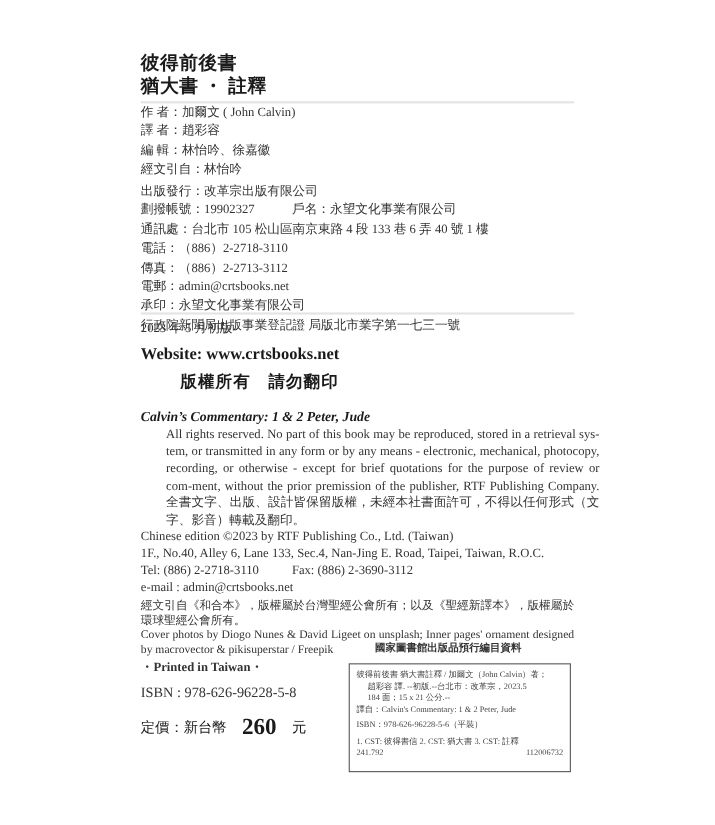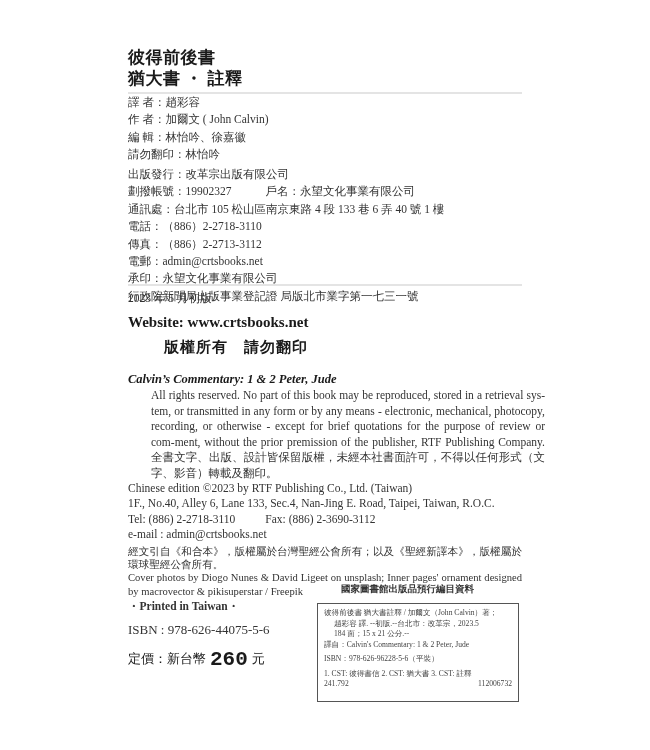--- a/index.html
+++ b/index.html
@@ -21,37 +21,37 @@
     .credits { font-size:10.6px; line-height:13.2px; color:#333; width:394px; white-space:normal; text-align:justify; }
     .cip-head { font-family:"Liberation Sans","DejaVu Sans",sans-serif; font-size:9.5px; font-weight:bold; color:#333; }
     .cip-box { position:absolute; left:317px; top:603px; width:202px; height:99px; border:1.5px solid #555; box-sizing:border-box; padding:4px 6px; font-size:7.6px; line-height:10.5px; color:#444; }
     .cip-box .ln { white-space:nowrap; }
     .cip-box .ind { padding-left:10px; }
     .cip-box .sep { height:4px; }
     .cip-box .row { display:flex; justify-content:space-between; }
     .printed { font-size:11.5px; font-weight:bold; color:#333; }
     .isbn { font-size:13px; color:#333; }
     .price { font-family:"Liberation Sans","DejaVu Sans",sans-serif; font-size:13px; color:#1a1a1a; }
-    .price .num { font-family:Liberation Mono, monospace; font-size:21px; font-weight:bold; margin:0 4px; vertical-align:-2px; }
+    .price .num { font-family:Liberation Serif, serif; font-size:21px; font-weight:bold; margin:0 14px; vertical-align:-2px; }
   </style>
 </head>
 <body>
 
 <div>
 
   <div class="abs title" style="left:128px; top:47px;">彼得前後書</div>
   <div class="abs title" style="left:128px; top:68px;">猶大書 ・ 註釋</div>
 
   <div class="rule" style="top:92px;"></div>
 
   <div class="abs meta" style="left:128px; top:94px;">
+    <div>作  者：加爾文 ( John Calvin)</div>
     <div>譯  者：趙彩容</div>
-    <div>作  者：加爾文 ( John Calvin)</div>
     <div>編  輯：林怡吟、徐嘉徽</div>
-    <div>請勿翻印：林怡吟</div>
+    <div>經文引自：林怡吟</div>
   </div>
 
   <div class="abs meta" style="left:128px; top:166px;">
     <div>出版發行：改革宗出版有限公司</div>
     <div>
       <span>劃撥帳號：19902327</span><span class="gap"></span><span>戶名：永望文化事業有限公司</span>
     </div>
     <div>通訊處：台北市 105 松山區南京東路 4 段 133 巷 6 弄 40 號 1 樓</div>
     <div>電話：（886）2-2718-3110</div>
     <div>傳真：（886）2-2713-3112</div>
@@ -100,19 +100,19 @@
     <div class="sep"></div>
     <div class="ln">1. CST: 彼得書信   2. CST: 猶大書   3. CST: 註釋</div>
     <div class="row">
       <span>241.792</span>
       <span>112006732</span>
     </div>
   </div>
 
   <div class="abs printed" style="left:128px; top:599px;">・Printed in Taiwan・</div>
 
-  <div class="abs isbn" style="left:128px; top:622px;">ISBN : 978-626-44075-5-6</div>
+  <div class="abs isbn" style="left:128px; top:622px;">ISBN : 978-626-96228-5-8</div>
 
   <div class="abs price" style="left:128px; top:648px;">
     <span>定價：新台幣</span><span class="num">260</span><span>元</span>
   </div>
 
 </div>
 
 </body></html>

